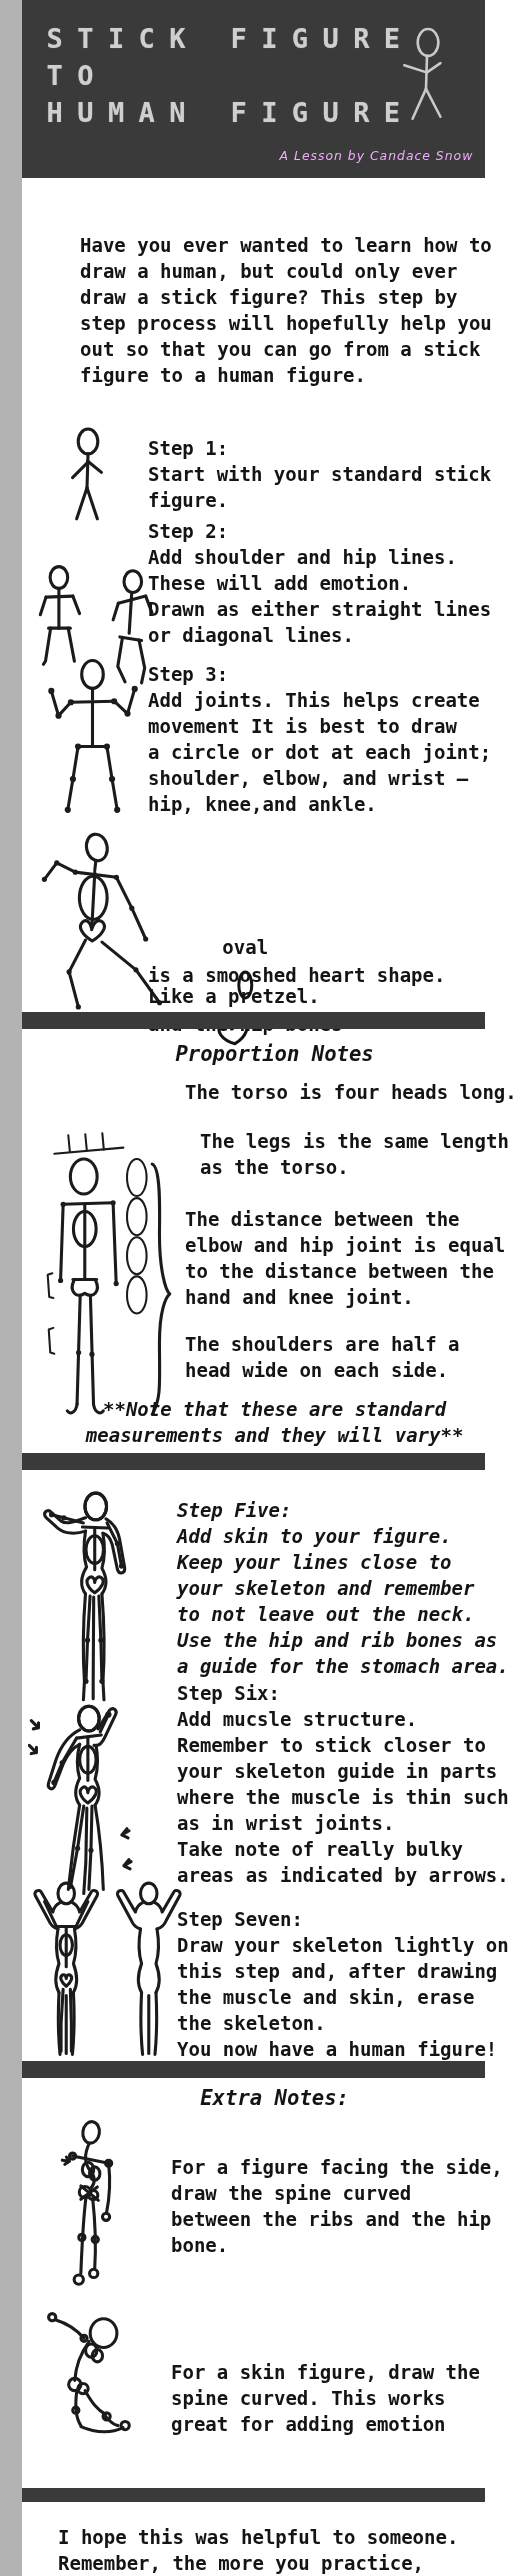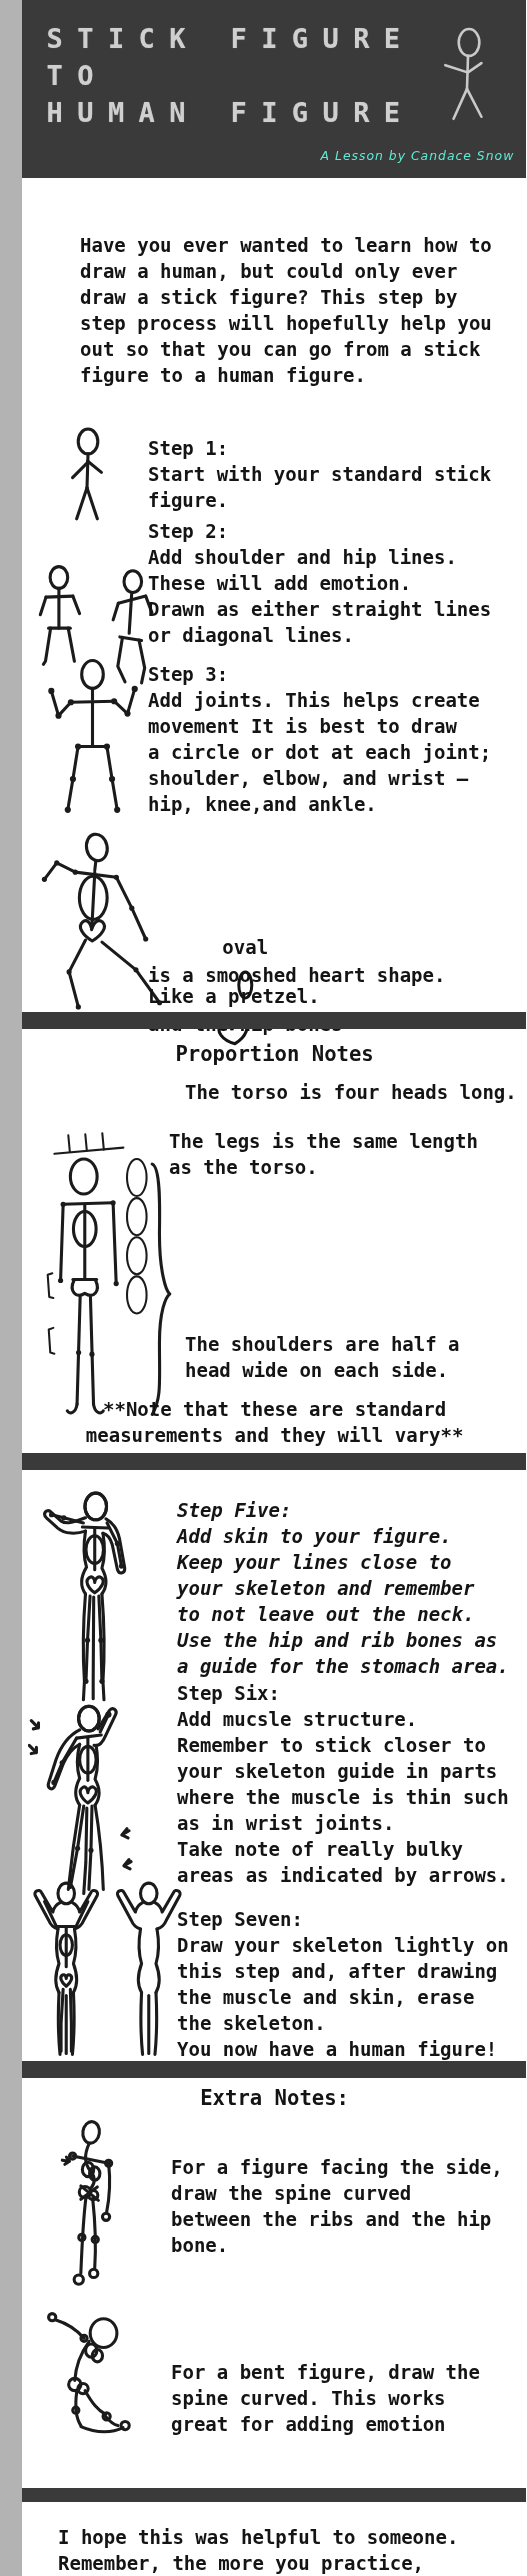--- a/index.html
+++ b/index.html
@@ -1,27 +1,27 @@
 <!DOCTYPE html>
 <html style="font-size:8.2px"><head>
 <meta charset="utf-8">
 <style>
   html,body{margin:0;padding:0;background:#ffffff;}
   #page{position:relative;width:528px;height:2731px;background:#ffffff;overflow:hidden;
         font-family:"DejaVu Sans Mono","Liberation Mono",monospace;color:#141414;}
   .strip{position:absolute;left:0;top:0;width:21.6px;height:2731px;background:#b3b3b3;}
-  .band{position:absolute;left:21.6px;width:504px;background:#3a3a3a;}
+  .band{position:absolute;left:21.6px;width:463px;background:#3a3a3a;}
   #header{top:0;height:178px;}
   .title{position:absolute;left:25px;font-weight:bold;font-size:27px;line-height:37px;
          letter-spacing:14.4px;color:#cfcfcf;text-shadow:0 0 1px rgba(255,255,255,.35);white-space:nowrap;}
   #title1{top:19.6px;} #title2{top:57px;} #title3{top:94px;}
   .byline{position:absolute;right:11.3px;top:148px;font-family:"DejaVu Sans",sans-serif;
-          font-style:italic;font-size:12.4px;color:#5eead4;letter-spacing:1px;}
+          font-style:italic;font-size:12.4px;color:#f0abfc;letter-spacing:1px;}
   .txt{position:absolute;font-weight:bold;font-size:19px;line-height:26px;white-space:pre-line;}
-  .ctr{left:21.6px;width:506px;text-align:center;}
+  .ctr{left:21.6px;width:506px;text-align:center;font-style:italic;}
   .hd{font-size:20.6px;}
   .fig{position:absolute;}
   .fig path,.fig line,.fig ellipse,.fig circle{fill:none;stroke:#1b1b1b;stroke-width:6;
        stroke-linecap:round;stroke-linejoin:round;}
   .fig .dot{fill:#1b1b1b;stroke:none;}
   .fig .thin{stroke-width:4;}
   .fig .skin{stroke:#9c9c9c;stroke-width:13;}
   .fig .bone{stroke-width:5;}
   .fig .gray{stroke:#9a9a9a;stroke-width:5;}
   .fig .chalk{stroke:#c9c9c9;stroke-width:5;}
@@ -196,22 +196,26 @@
     <path d="M94 540 C96 556 108 562 113 553"></path>
     <path class="thin" d="M14 286 L5 289 L8 332 L16 334"></path>
     <path class="thin" d="M16 392 L7 395 L10 440 L18 442"></path>
     <ellipse class="thin" cx="178" cy="100" rx="19" ry="36"></ellipse>
     <ellipse class="thin" cx="178" cy="176" rx="19" ry="36"></ellipse>
     <ellipse class="thin" cx="178" cy="252" rx="19" ry="36"></ellipse>
     <ellipse class="thin" cx="178" cy="328" rx="19" ry="36"></ellipse>
     <path d="M208 74 C226 80 222 180 222 210 C222 280 234 320 242 326 C234 332 222 360 222 420 C222 500 226 528 208 560"></path>
   </svg>
   <div class="txt" style="left:185px;top:1079px;">The torso is four heads long.</div>
-  <div class="txt" style="left:169px;top:1128px;">The legs is the same length
+  <div class="txt" style="left:200px;top:1128px;">The legs is the same length
 as the torso.</div>
+  <div class="txt" style="left:185px;top:1206px;">The distance between the
+elbow and hip joint is equal
+to the distance between the
+hand and knee joint.</div>
   <div class="txt" style="left:185px;top:1331px;">The shoulders are half a
 head wide on each side.</div>
   <div class="txt ctr" style="top:1396px;">**Note that these are standard
 measurements and they will vary**</div>
 
   <div class="band" style="top:1453px;height:16.5px;"></div>
 
   <svg class="fig" style="left:40px;top:1490px;" width="111" height="216" viewBox="0 0 215 420">
     <g class="skin">
       <ellipse cx="108" cy="32" rx="21" ry="26"></ellipse>
@@ -378,21 +382,21 @@
         <circle cx="74" cy="158" r="10"></circle>
       <path d="M62 162 C58 192 60 216 70 230"></path>
       <circle cx="60" cy="200" r="6"></circle>
       <path d="M78 162 C92 186 102 200 118 208"></path>
       <circle cx="120" cy="212" r="7"></circle>
       <path d="M70 232 C102 246 132 244 152 234"></path>
       <circle cx="156" cy="230" r="8"></circle>
       <path d="M118 212 C126 222 134 228 142 230"></path>
     </g>
   </svg>
-  <div class="txt" style="left:171px;top:2359px;">For a bent figure, draw the
+  <div class="txt" style="left:171px;top:2359px;">For a skin figure, draw the
 spine curved. This works
 great for adding emotion</div>
 
   <div class="band" style="top:2488px;height:14.4px;"></div>
 
   <div class="txt" style="left:58px;top:2524px;">I hope this was helpful to someone.
 Remember, the more you practice,
 the better you'll get at it, so do a few
 sketches a day and you'll be able to
 improve with amazing speed!</div>

